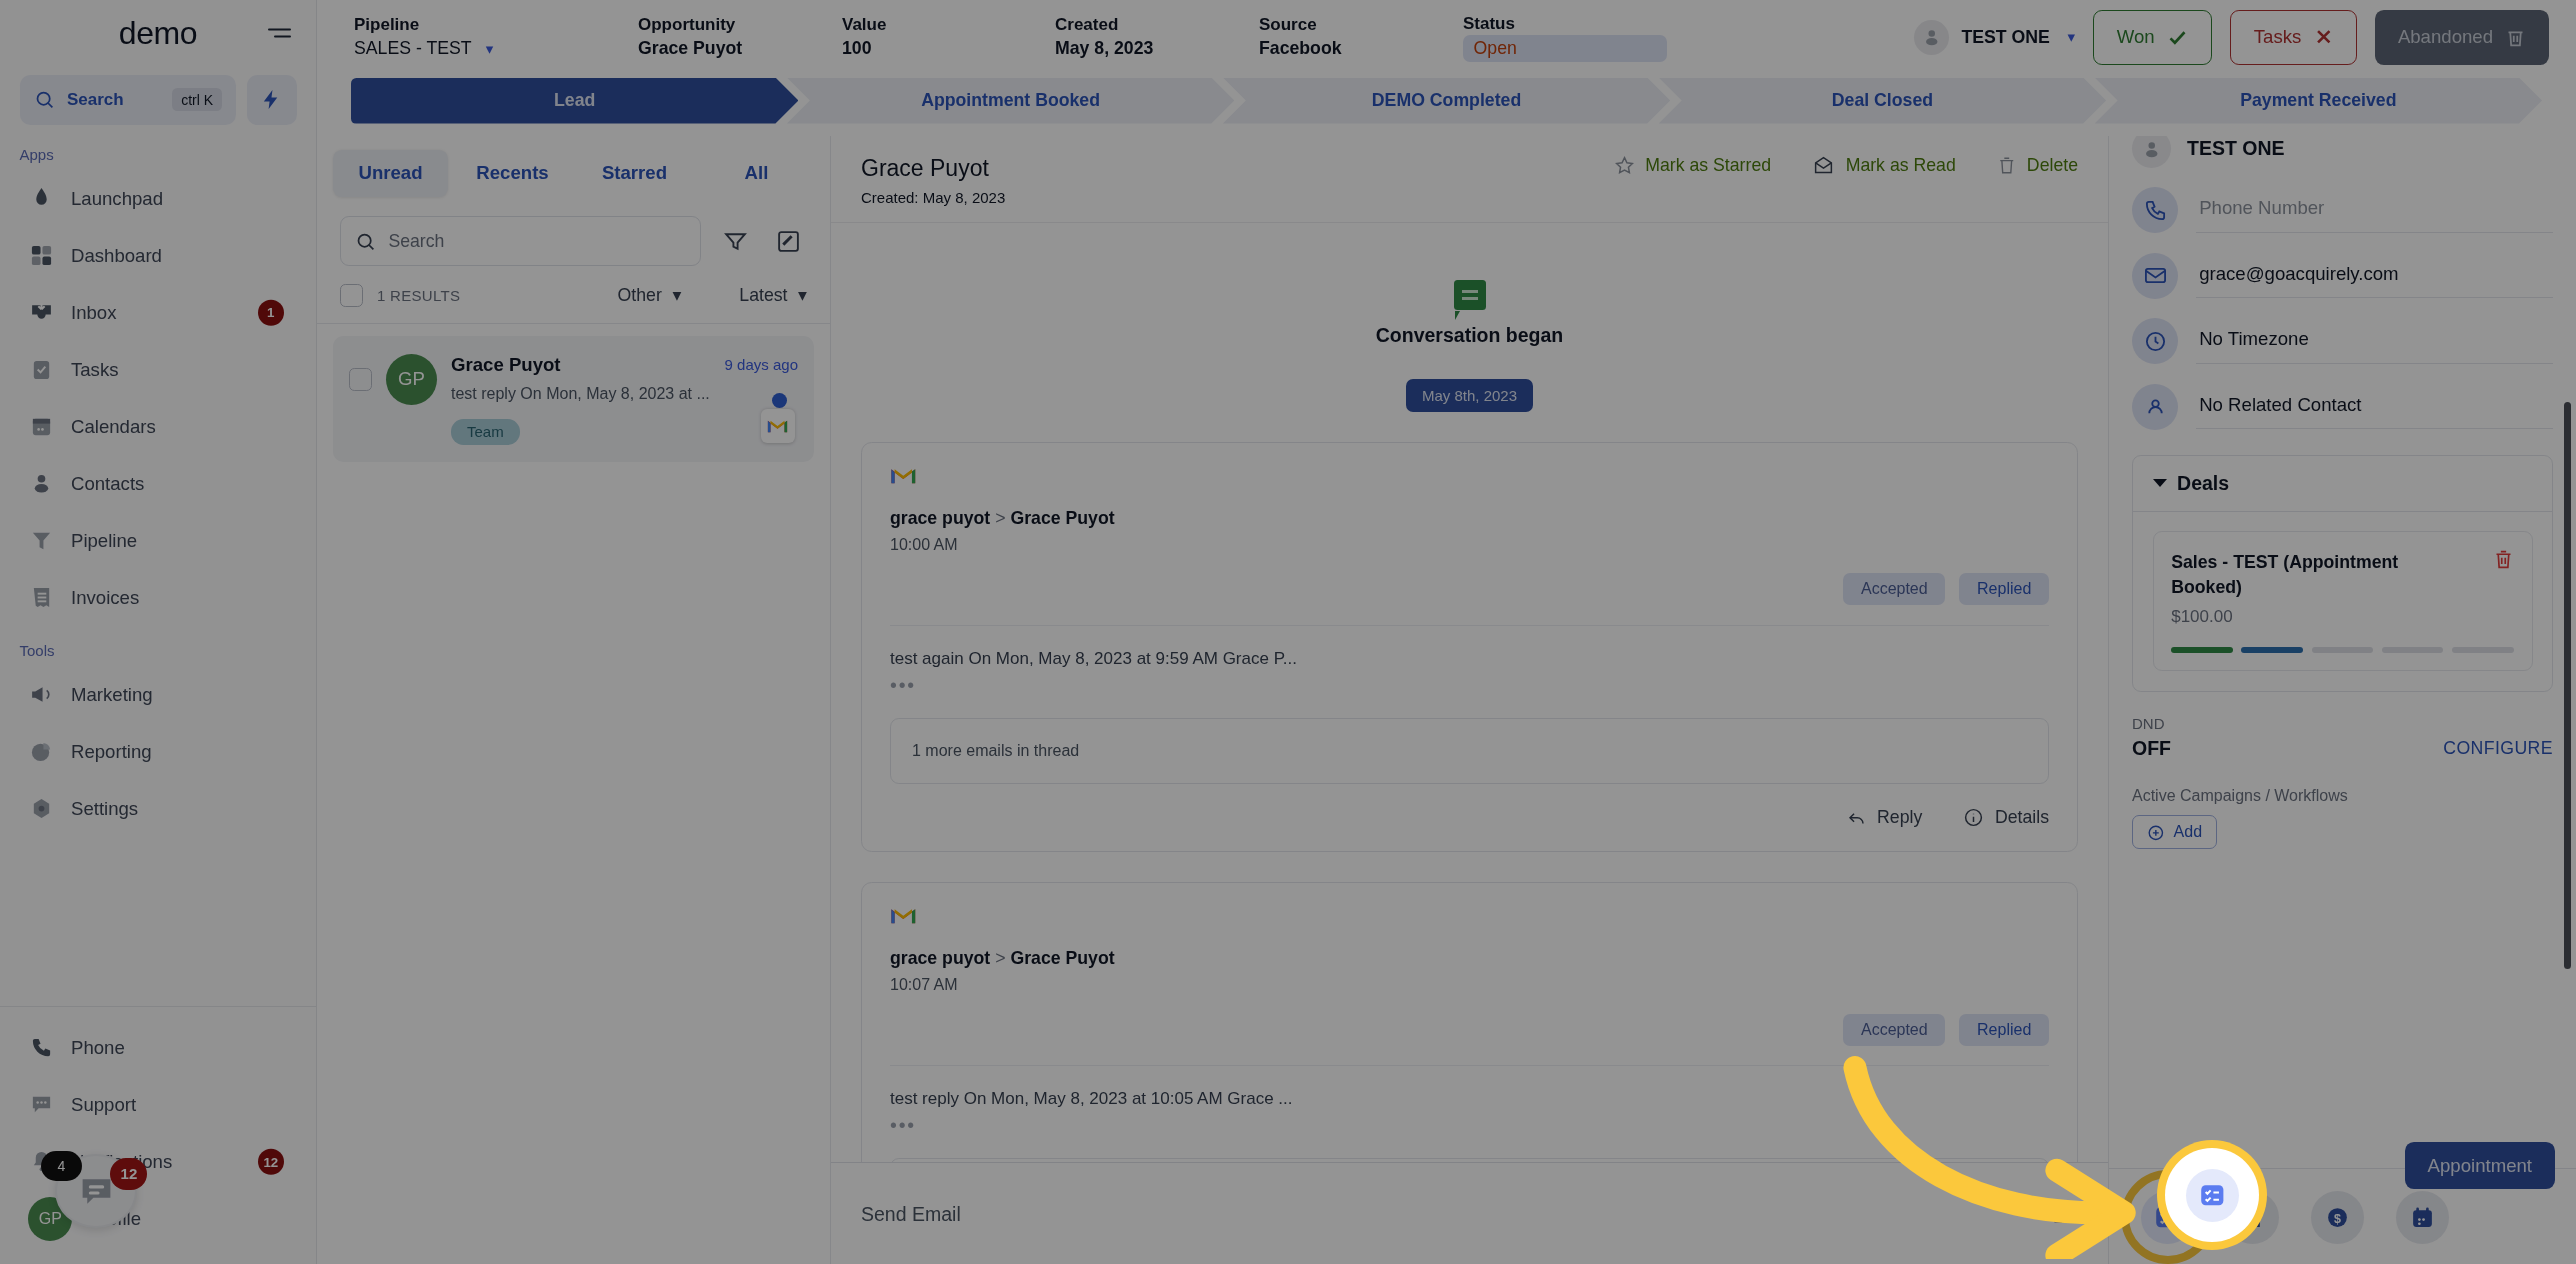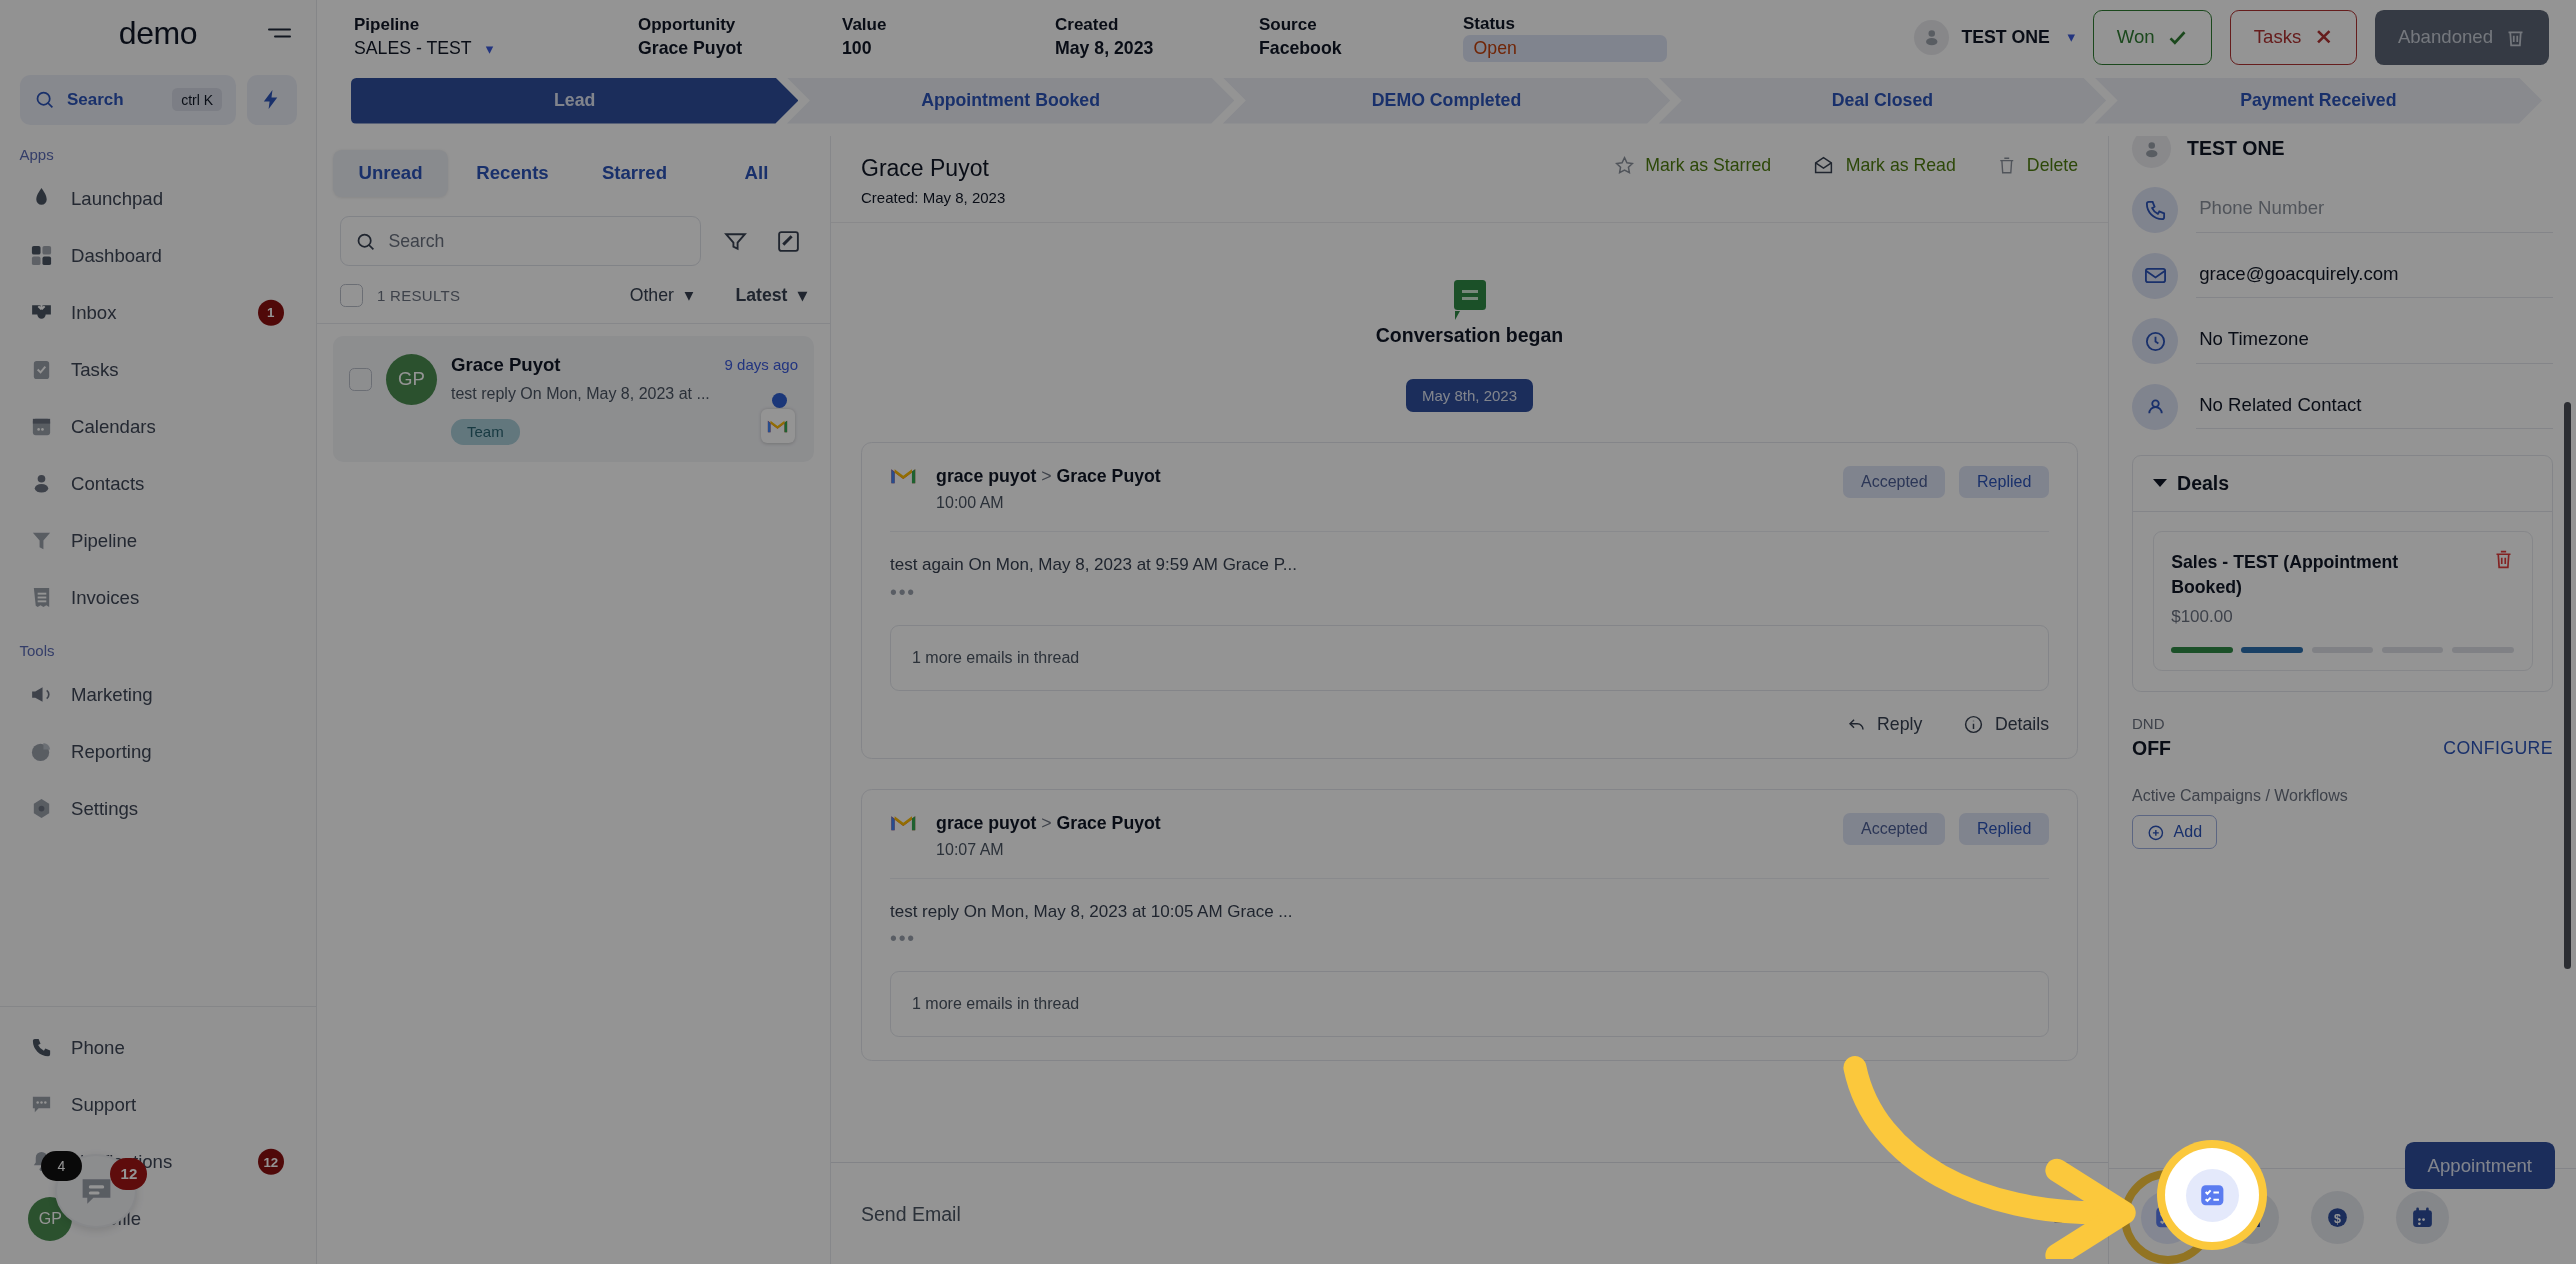--- a/index.html
+++ b/index.html
@@ -153,21 +153,21 @@
   }
   .search2 .ph { color: #6b7280; font-size: 17.7px; }
   .ico-btn { width: 37px; height: 37px; display:flex;align-items:center;justify-content:center; cursor:pointer;}
   .meta-row {
     display:flex; align-items:center; gap: 14px; padding: 12.4px 23px 16px 23px;
     border-bottom: 0.9px solid #e7e9ee;
   }
   .cbox { width: 23px; height: 23px; border:1.3px solid #b9bec9; border-radius: 5.3px; cursor:pointer; flex:0 0 23px;}
   .results-lbl { font-size: 15px; color:#6b7280; letter-spacing:0.3px; }
   .sel { margin-left:auto; display:flex; align-items:center; gap: 10.6px; font-size: 17.7px; color:#374151; cursor:pointer;justify-content:space-between;}
-  .sel + .sel { margin-left: 28px; font-weight: bold; }
+  .sel + .sel { margin-left: 44px; }
   .conv-item {
     margin: 12.4px 16px; padding: 17.7px 16px; border-radius: 10.6px; background:#f3f4f7;
     display:flex; gap: 14px; cursor:pointer; position:relative;
   }
   .conv-av {
     width: 51px; height: 51px; border-radius: 50%; background:#4a8c50; color:#fff;
     display:flex;align-items:center;justify-content:center; font-size: 18.6px; flex:0 0 51px;
   }
   .conv-body { flex:1; min-width:0; }
   .conv-top { display:flex; align-items:center; }
@@ -199,21 +199,21 @@
   .cb-ico:after { content:''; position:absolute; left: 1.8px; bottom: -9.7px; border-left: 5.3px solid #2f8a45; border-bottom: 9.7px solid transparent; }
   .cb-t { font-size: 19.5px; font-weight:bold; color:#111827; margin-top: 14px;}
   .cb-s { font-size: 16px; color:#5b6472; margin-top: 7px;}
   .date-chip {
     background:#2f4f9e; color:#dfe4f2; border-radius: 7px; font-size: 15px;
     padding: 8px 16px; display:inline-block; margin-top: 32px;
   }
   .email-card {
     border: 0.9px solid #e4e6ec; border-radius: 10.6px; margin-top: 30px; padding: 23px 28px;
   }
-  .ec-head { display:flex; align-items:flex-start; gap: 19.5px;}
+  .ec-head { display:flex; align-items:flex-start; gap: 19.5px; flex-direction: column;}
   .ec-from { font-size: 17.7px; color:#111827; font-weight: bold;}
   .ec-from .gt { color:#6b7280; font-weight: normal;}
   .ec-time { font-size: 16px; color:#4b5563; margin-top: 7px;}
   .ec-tags { margin-left:auto; display:flex; gap: 14px; text-align: center;}
   .chip-accepted { background:#dde3f5; color:#4b5d94; border-radius: 7px; padding: 7px 17.7px; font-size: 16px;}
   .chip-replied { background:#dde3f5; color:#2c54b8; border-radius: 7px; padding: 7px 17.7px; font-size: 16px;}
   .ec-div { height:0.9px; background:#eceef3; margin: 19.5px 0 23px 0;}
   .ec-text { font-size: 17px; color:#374151;}
   .ec-dots { font-size: 19.5px; color:#9aa1ad; letter-spacing:1.8px; margin-top: 5.3px;}
   .ec-more {

